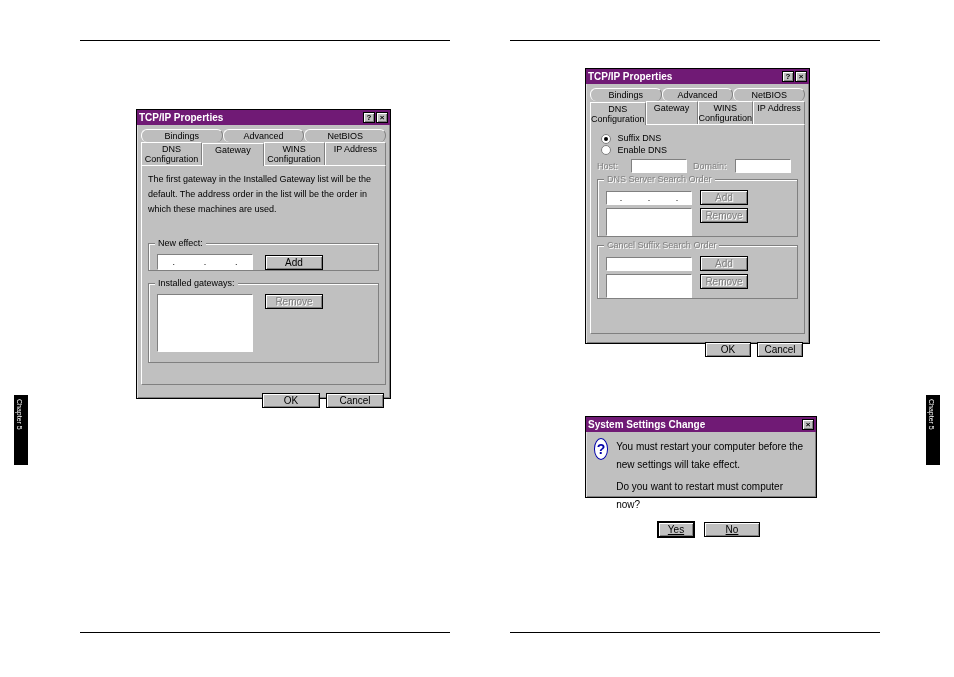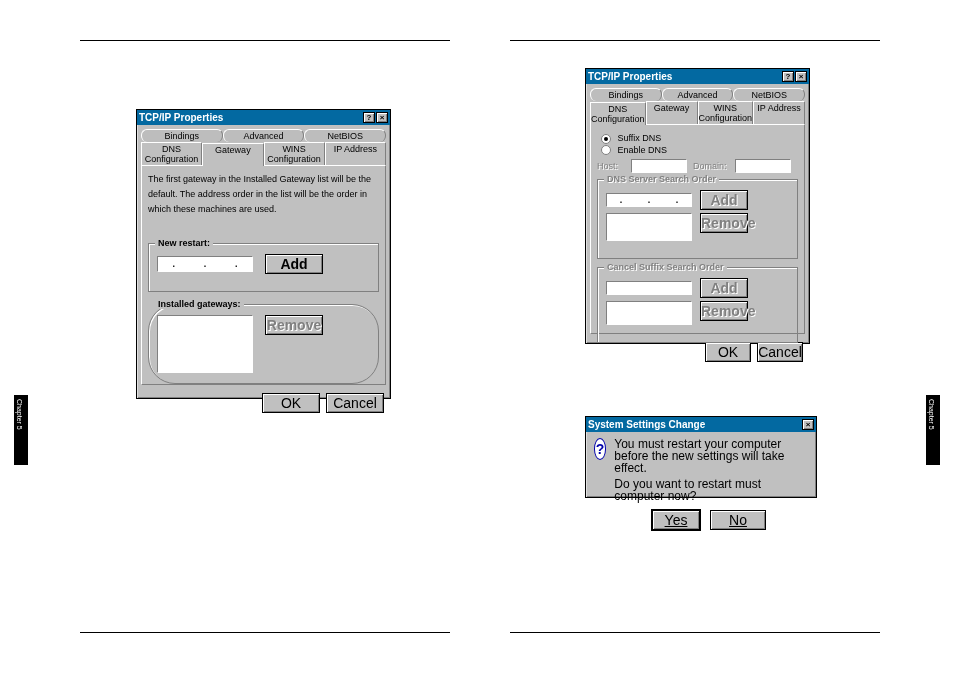--- a/index.html
+++ b/index.html
@@ -35,21 +35,21 @@
   }
 
   
   .dialog {
     position: absolute;
     background: #c0c0c0;
     border: 1px solid #000;
     box-shadow: inset 1px 1px 0 #dfdfdf, inset -1px -1px 0 #808080;
   }
   .titlebar {
-    background: #0369a1;
+    background: #701a75;
     color: #fff;
     display: flex;
     align-items: center;
     justify-content: space-between;
     padding: 1px 2px;
     font-weight: bold;
     font-size: 10px;
     height: 15px;
   }
   .titlebar .sysbtns { display:flex; gap:1px; }
@@ -88,38 +88,37 @@
     background: #c0c0c0;
     border-left: 1px solid #fff;
     border-top: 1px solid #fff;
     border-right: 1px solid #808080;
     border-bottom: 1px solid #808080;
   }
 
   .fieldgroup {
     border: 1px solid #808080;
     box-shadow: inset 1px 1px 0 #fff;
-    padding: 10px 8px 17px 8px;
+    padding: 10px 8px 0 8px;
     margin-top: 8px;
     position: relative;
-    font-weight: bold;
   }
   .fieldgroup .legend {
     position: absolute;
     top: -6px; left: 6px;
     background: #c0c0c0;
     padding: 0 3px;
     font-size: 9px;
   }
 
   .btn {
     background:#c0c0c0;
     border: 1px solid #000;
     box-shadow: inset 1px 1px 0 #fff, inset -1px -1px 0 #808080;
-    font-size: 14px;
+    font-size: 10px;
     padding: 1px 0;
     text-align:center;
     cursor: default;
   }
   .btn.wide { width: 58px; }
   .btn.disabled { color: #808080; text-shadow: 1px 1px 0 #fff; }
 
   .sunken {
     background:#fff;
     border-top:1px solid #808080;
@@ -196,32 +195,32 @@
     <div class="tab">DNS Configuration</div>
     <div class="tab active">Gateway</div>
     <div class="tab">WINS Configuration</div>
     <div class="tab">IP Address</div>
   </div>
 
   <div class="tabpanel" style="height:220px;">
     <div style="font-size:9px; line-height:15px;">The first gateway in the Installed Gateway list will be the default. The address order in the list will be the order in which these machines are used.</div>
 
     <div class="fieldgroup" style="margin-top:26px;">
-      <div class="legend">New restart:</div>
+      <div class="legend">New effect:</div>
       <div style="display:flex; gap:12px; align-items:center;">
         <div class="sunken ip-input">
           <span>.</span>
             <span>.</span>
             <span>.</span>
         </div>
         <div class="btn wide">Add</div>
       </div>
     </div>
 
-    <div class="fieldgroup" style="margin-top:12px; height:80px;border-radius:27px;">
+    <div class="fieldgroup" style="margin-top:12px; height:80px;">
       <div class="legend">Installed gateways:</div>
       <div style="display:flex; gap:12px; align-items:flex-start;">
         <div class="sunken" style="width:96px; height:58px;"></div>
         <div class="btn wide disabled">Remove</div>
       </div>
     </div>
   </div>
 
   <div class="dlg-footer">
     <div class="btn wide">OK</div>
@@ -305,23 +304,23 @@
 <div class="dialog" style="left:585px; top:416px; width:232px; height:82px;">
   <div class="titlebar">
     <span>System Settings Change</span>
     <div class="sysbtns">
       <div class="sysbtn">×</div>
     </div>
   </div>
   <div class="ssc-body">
     <div class="ssc-row">
       <div class="info-icon">?</div>
-      <div style="font-size:12px; line-height:12px;">
+      <div style="font-size:10px; line-height:18px;">
         <div>You must restart your computer before the new settings will take effect.</div>
         <div style="margin-top:4px;">Do you want to restart must computer now?</div>
       </div>
     </div>
     <div class="ssc-btns">
-      <div class="btn default" style="width:48px;margin-left:16px;"><u>Yes</u></div>
+      <div class="btn default" style="width:36px;margin-left:16px;"><u>Yes</u></div>
       <div class="btn" style="width:56px;"><u>No</u></div>
     </div>
   </div>
 </div>
 
 </body></html>

